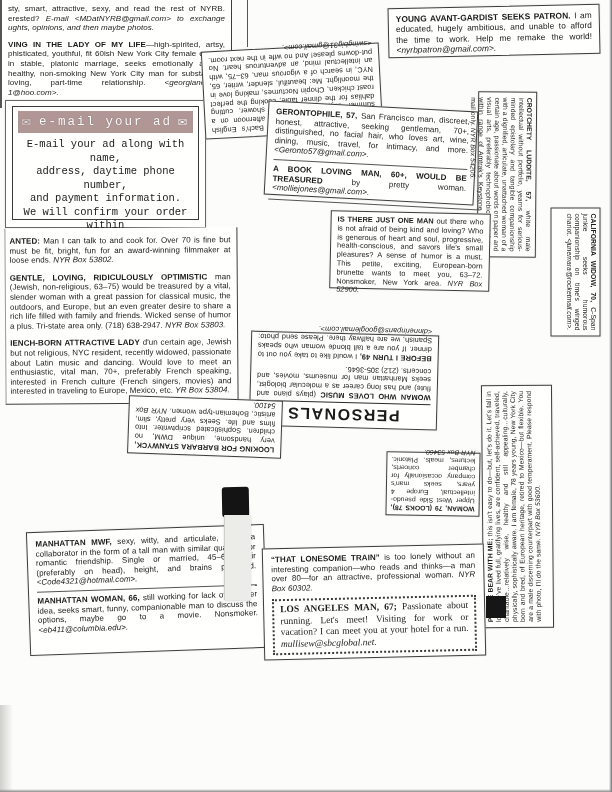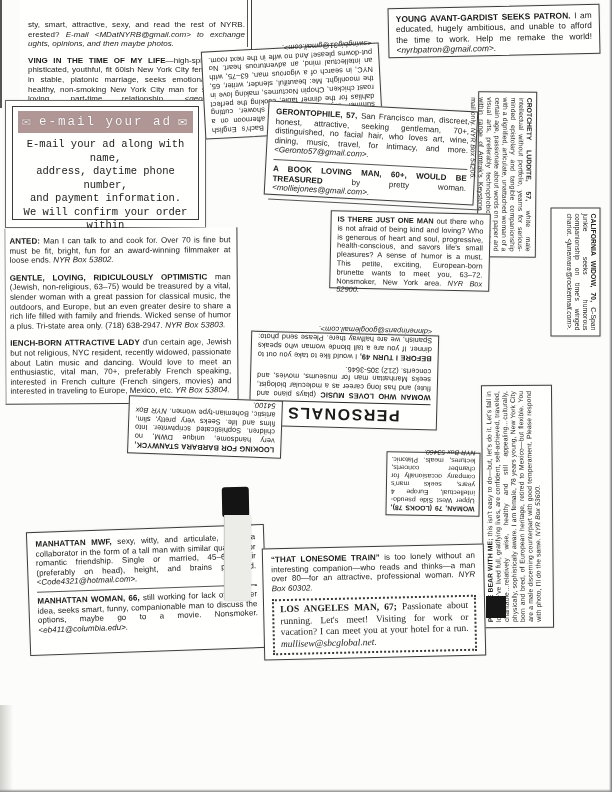--- a/index.html
+++ b/index.html
@@ -7,21 +7,21 @@
         font-family:"Liberation Sans",sans-serif;color:#1b1b1b;}
   .clip{position:absolute;background:#fffffe;box-shadow:0 0 2px rgba(0,0,0,.12);}
   .bordered{border:1px solid #3c3c3c;}
   .ad{margin:0;text-align:justify;font-size:8px;line-height:9.6px;letter-spacing:.05px;}
   .ad b{font-weight:bold;}
   .ad i{font-style:italic;}
   .small{font-size:7.4px;line-height:8.8px;}
   .tiny{font-size:6.8px;line-height:8px;}
   .sep{border:0;border-top:1px solid #555;margin:4px 0;}
   
-  .frag{left:0;top:0;width:232px;height:107px;border-right:1px solid #3c3c3c;padding:20px 6px 0 8px;box-sizing:border-box;box-shadow:none;margin-left:20px;}
+  .frag{left:0;top:0;width:232px;height:107px;border-right:1px solid #3c3c3c;padding:4px 6px 0 8px;box-sizing:border-box;box-shadow:none;}
   
   .emailclip{left:5px;top:100px;width:199px;height:126px;border:1px solid #666;}
   .emailinner{position:absolute;left:6px;top:5px;right:6px;bottom:7px;border:1px solid #3a3a3a;text-align:center;}
   .emailbar{margin:4px 5px 5px 5px;height:22px;background:#b09695;display:flex;align-items:center;justify-content:center;gap:6px;
             font-family:"Liberation Mono",monospace;font-size:12.5px;letter-spacing:2px;color:#fdfdfd;text-shadow:0 0 1px #6e5a5a;}
   .envl{font-family:"DejaVu Sans",sans-serif;font-size:11px;color:#e5dcdc;}
   .envr{font-family:"DejaVu Sans",sans-serif;font-size:11px;color:#ffffff;}
   .emailtext{font-size:10.5px;line-height:13.5px;white-space:pre-line;font-weight:500;font-family:Liberation Mono, monospace;}
   .emailaddr{font-size:11.5px;font-weight:bold;margin-top:2px;}
   
@@ -54,21 +54,21 @@
   .blacksq{left:486px;top:596px;width:20px;height:22px;background:#161616;z-index:5;}
   .smudge{left:0;top:705px;width:13px;height:87px;background:linear-gradient(to right,#cfcfcb,rgba(220,220,215,0));}
 </style>
 </head>
 <body>
 
 <div class="page">
 
   <div class="clip frag">
     <p class="ad"><span>sty, smart, attractive, sexy, and read the rest of NYRB. erested? </span><i>E-mail &lt;MDatNYRB@gmail.com&gt; to exchange ughts, opinions, and then maybe photos.</i></p>
-    <p class="ad" style="margin-top:7px"><b>VING IN THE TIME OF MY LIFE</b><span>—high-spirited, artsy, phisticated, youthful, fit 60ish New York City female ecutive in stable, platonic marriage, seeks emotionally ailable, healthy, non-smoking New York City man for substantive, loving, part-time relationship. </span><i>&lt;georgianese11-1@hoo.com&gt;.</i></p>
+    <p class="ad" style="margin-top:7px"><b>VING IN THE LADY OF MY LIFE</b><span>—high-spirited, artsy, phisticated, youthful, fit 60ish New York City female ecutive in stable, platonic marriage, seeks emotionally ailable, healthy, non-smoking New York City man for substantive, loving, part-time relationship. </span><i>&lt;georgianese11-1@hoo.com&gt;.</i></p>
   </div>
 
   <div class="clip emailclip">
     <div class="emailinner">
       <div class="emailbar">
         <span class="envl">✉</span>
         <span>e-mail your ad</span>
         <span class="envr">✉</span>
       </div>
       <div class="emailtext">E-mail your ad along with name,

